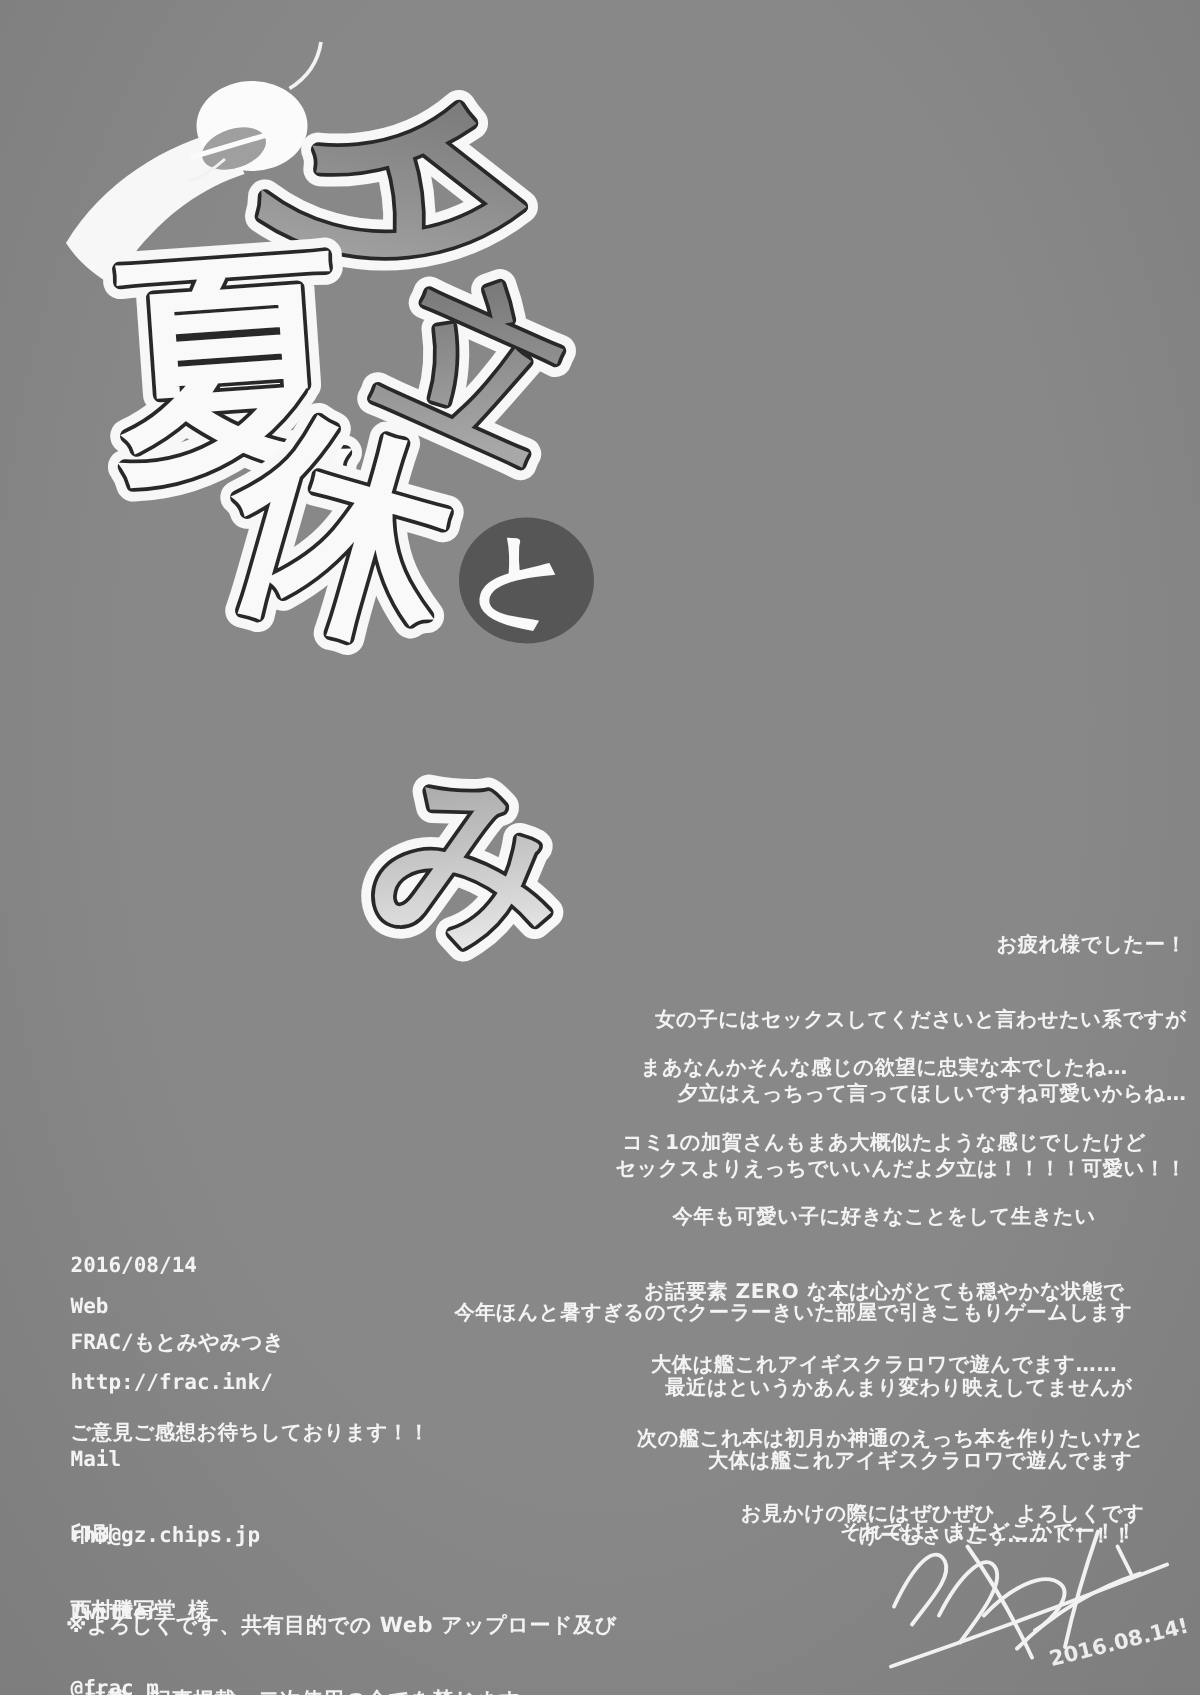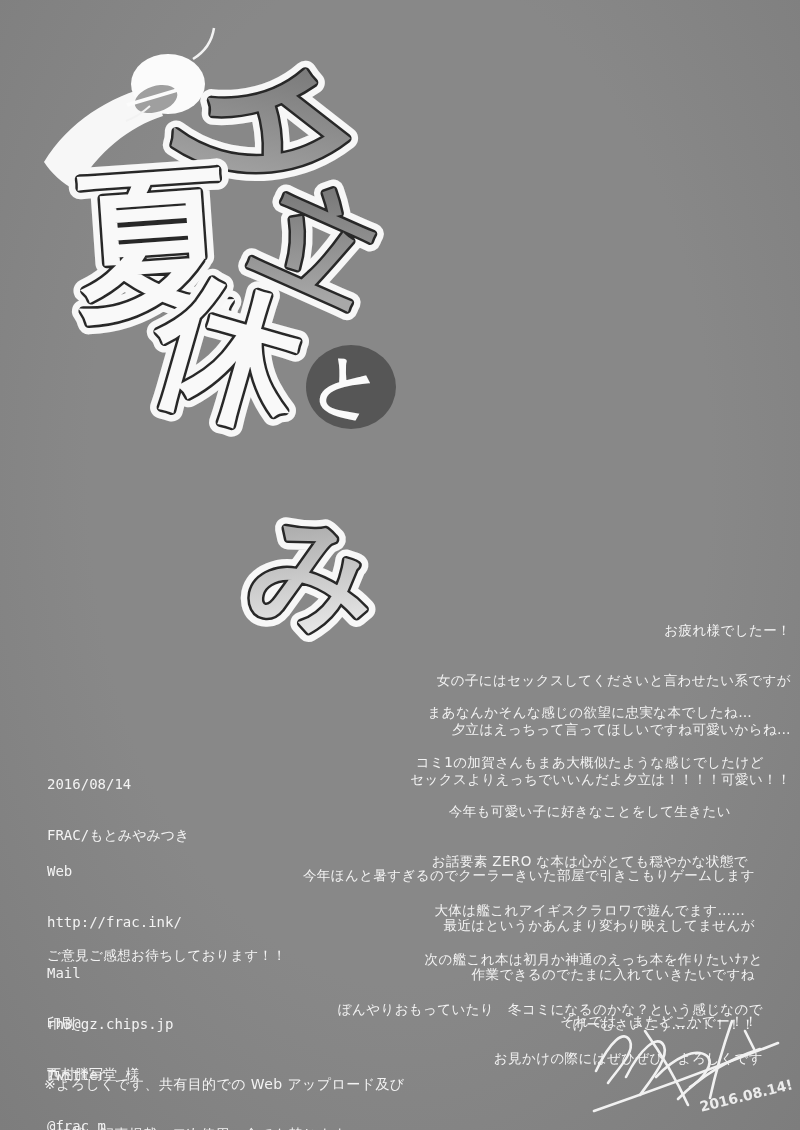--- a/index.html
+++ b/index.html
@@ -1,21 +1,21 @@
 <!DOCTYPE html>
 <html><head>
 <meta charset="utf-8">
 <style>
   html,body{margin:0;padding:0;background:#6e6e6e;}
   .page{
     position:relative;width:800px;height:1130px;overflow:hidden;
     background:radial-gradient(ellipse at 50% 42%, #888888 55%, #7d7d7d 100%);
     font-family:"DejaVu Sans", sans-serif;
   }
-  .txt{position:absolute;color:#f3f3f3;font-weight:normal;font-size:13.5px;line-height:16.5px;letter-spacing:.4px;white-space:pre;}
+  .txt{position:absolute;color:#f3f3f3;font-weight:bold;font-size:13.5px;line-height:16.5px;letter-spacing:.4px;white-space:pre;}
   .r-block{text-align:right;}
   .l-block{text-align:left;}
   .mono{font-family:"DejaVu Sans Mono", monospace;font-size:14px;line-height:17px;letter-spacing:0;}
   .notes{font-size:14px;line-height:16.5px;}
   .notes .indent{padding-left:13px;}
   
   svg text{font-family:"DejaVu Sans", sans-serif;font-weight:900;text-anchor:middle;dominant-baseline:central;}
   .t-back{fill:#f7f7f7;stroke:#f7f7f7;stroke-width:18;stroke-linejoin:round;}
   .t-front{stroke:#282828;stroke-width:5;stroke-linejoin:round;paint-order:stroke;}
   .f-gray{fill:url(#gGrad);}
@@ -96,35 +96,34 @@
     <div>コミ1の加賀さんもまあ大概似たような感じでしたけど</div>
     <div>今年も可愛い子に好きなことをして生きたい</div>
     <div>お話要素 ZERO な本は心がとても穏やかな状態で</div>
     <div>大体は艦これアイギスクラロワで遊んでます……</div>
   </div>
 
 
   <div class="txt r-block" style="top:834px;right:45px;margin-left:28px;">
     <div>今年ほんと暑すぎるのでクーラーきいた部屋で引きこもりゲームします</div>
     <div>最近はというかあんまり変わり映えしてませんが</div>
-    <div>作業できるのでたまに入れていきたいですね</div>
+    <div>大体は艦これアイギスクラロワで遊んでます</div>
     <div>げーむさいこう……！！！！</div>
   </div>
 
   <div class="txt r-block" style="top:918px;right:37px;">
     <div>次の艦これ本は初月か神通のえっち本を作りたいﾅｧと</div>
-    <div>ぼんやりおもっていたり　冬コミになるのかな？という感じなので</div>
     <div>お見かけの際にはぜひぜひ　よろしくです</div>
   </div>
 
   <div class="txt r-block" style="top:980px;right:42px;">
     <div>それでは、またどこかでー！！</div>
   </div>
 
-  <div class="txt l-block mono" style="top:742px;left:47px;">
+  <div class="txt l-block mono" style="top:802px;left:47px;">
     <div>2016/08/14</div>
     <div>FRAC/もとみやみつき</div>
   </div>
 
   <div class="txt l-block mono" style="top:829px;left:47px;">
     <div>Web</div>
     <div>http://frac.ink/</div>
     <div>Mail</div>
     <div>rh3@gz.chips.jp</div>
     <div>Twitter</div>

